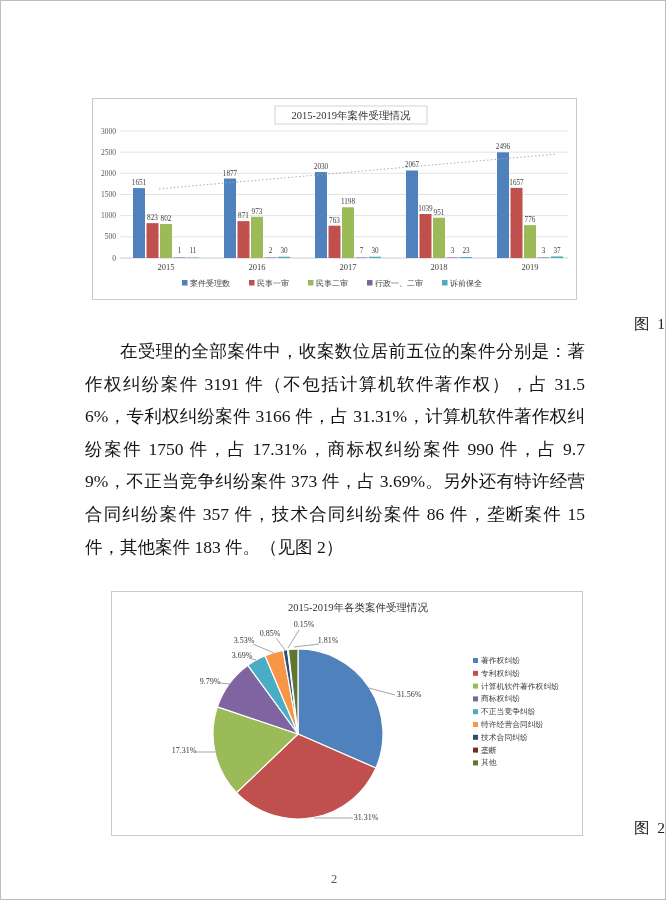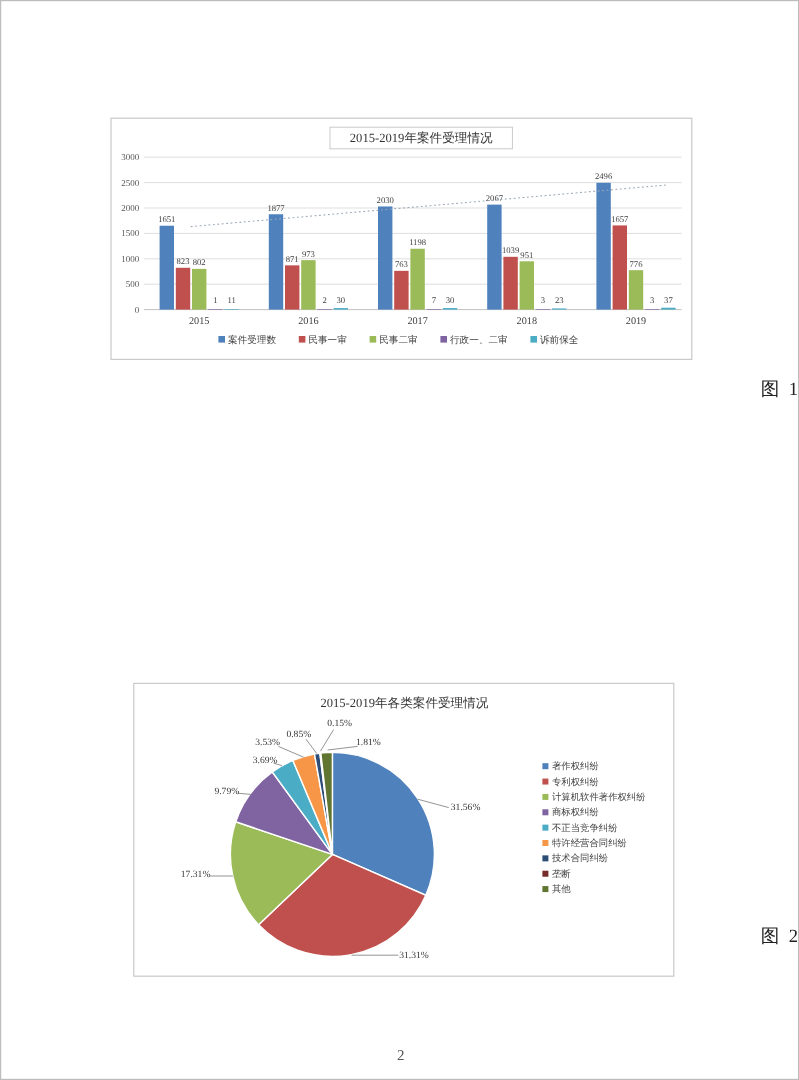--- a/index.html
+++ b/index.html
@@ -3,27 +3,27 @@
 <meta charset="utf-8">
 <style>
   html,body{margin:0;padding:0;background:#e9e9e9;}
   .page{
     position:relative;width:666px;height:900px;margin:0 auto;background:#ffffff;
     border:1px solid #bdbdbd;box-sizing:border-box;overflow:hidden;
     font-family:"Liberation Serif","DejaVu Serif",serif;color:#1a1a1a;
   }
   .chart-frame{position:absolute;border:1px solid #c9c9c9;background:#fff;box-sizing:content-box;}
   #fig1-frame{left:91px;top:97px;width:483px;height:200px;}
-  #fig2-frame{left:110px;top:568px;width:449px;height:243px;}
+  #fig2-frame{left:110px;top:590px;width:449px;height:243px;padding-left:21px;}
   .chart-frame svg{display:block;width:100%;height:100%;}
   svg text{font-family:"Liberation Serif","DejaVu Serif",serif;}
   .fig-caption{position:absolute;left:0;width:666px;text-align:right;
     font-size:15.5px;color:#222;letter-spacing:2px;}
   #cap1{top:313px;}
-  #cap2{top:769px;font-family:Liberation Serif, serif;}
+  #cap2{top:817px;font-family:Liberation Serif, serif;}
   .body-text{position:absolute;left:84px;top:334px;width:500px;margin:0;
     font-size:17.5px;line-height:32.6px;text-align:justify;text-indent:2em;
     word-break:break-all;color:#141414;}
   .page-number{position:absolute;top:871px;left:0;width:666px;text-align:center;
     font-size:12.5px;color:#555;}
 </style>
 </head>
 <body>
 
 <div class="page">
@@ -110,20 +110,21 @@
         <text x="223" y="187" font-size="8" text-anchor="start" fill="#404040">民事二审</text>
         <rect x="274" y="181" width="5.5" height="5.5" fill="#8064A2"></rect>
         <text x="282" y="187" font-size="8" text-anchor="start" fill="#404040">行政一、二审</text>
         <rect x="349" y="181" width="5.5" height="5.5" fill="#4BACC6"></rect>
         <text x="357" y="187" font-size="8" text-anchor="start" fill="#404040">诉前保全</text>
       </svg>
   </div>
 
   <div class="fig-caption" id="cap1">图 1</div>
 
+  <p class="body-text">在受理的全部案件中，收案数位居前五位的案件分别是：著作权纠纷案件 3191 件（不包括计算机软件著作权），占 31.56%，专利权纠纷案件 3166 件，占 31.31%，计算机软件著作权纠纷案件 1750 件，占 17.31%，商标权纠纷案件 990 件，占 9.79%，不正当竞争纠纷案件 373 件，占 3.69%。另外还有特许经营合同纠纷案件 357 件，技术合同纠纷案件 86 件，垄断案件 15 件，其他案件 183 件。（见图 2）</p>
 
   <div class="chart-frame" id="fig2-frame">
     <svg id="pie-svg" viewBox="0 0 449 243">
         <text x="225" y="19" font-size="10.5" text-anchor="middle" fill="#333">2015-2019年各类案件受理情况</text>
         <path d="M165,142 L165.00,57.00 A85,85 0 0 1 242.88,176.05 Z" fill="#4F81BD" stroke="#ffffff" stroke-width="1.2"></path>
         <path d="M165,142 L242.88,176.05 A85,85 0 0 1 103.52,200.69 Z" fill="#C0504D" stroke="#ffffff" stroke-width="1.2"></path>
         <path d="M165,142 L103.52,200.69 A85,85 0 0 1 84.46,114.82 Z" fill="#9BBB59" stroke="#ffffff" stroke-width="1.2"></path>
         <path d="M165,142 L84.46,114.82 A85,85 0 0 1 114.91,73.33 Z" fill="#8064A2" stroke="#ffffff" stroke-width="1.2"></path>
         <path d="M165,142 L114.91,73.33 A85,85 0 0 1 132.03,63.66 Z" fill="#4BACC6" stroke="#ffffff" stroke-width="1.2"></path>
         <path d="M165,142 L132.03,63.66 A85,85 0 0 1 150.07,58.32 Z" fill="#F79646" stroke="#ffffff" stroke-width="1.2"></path>

